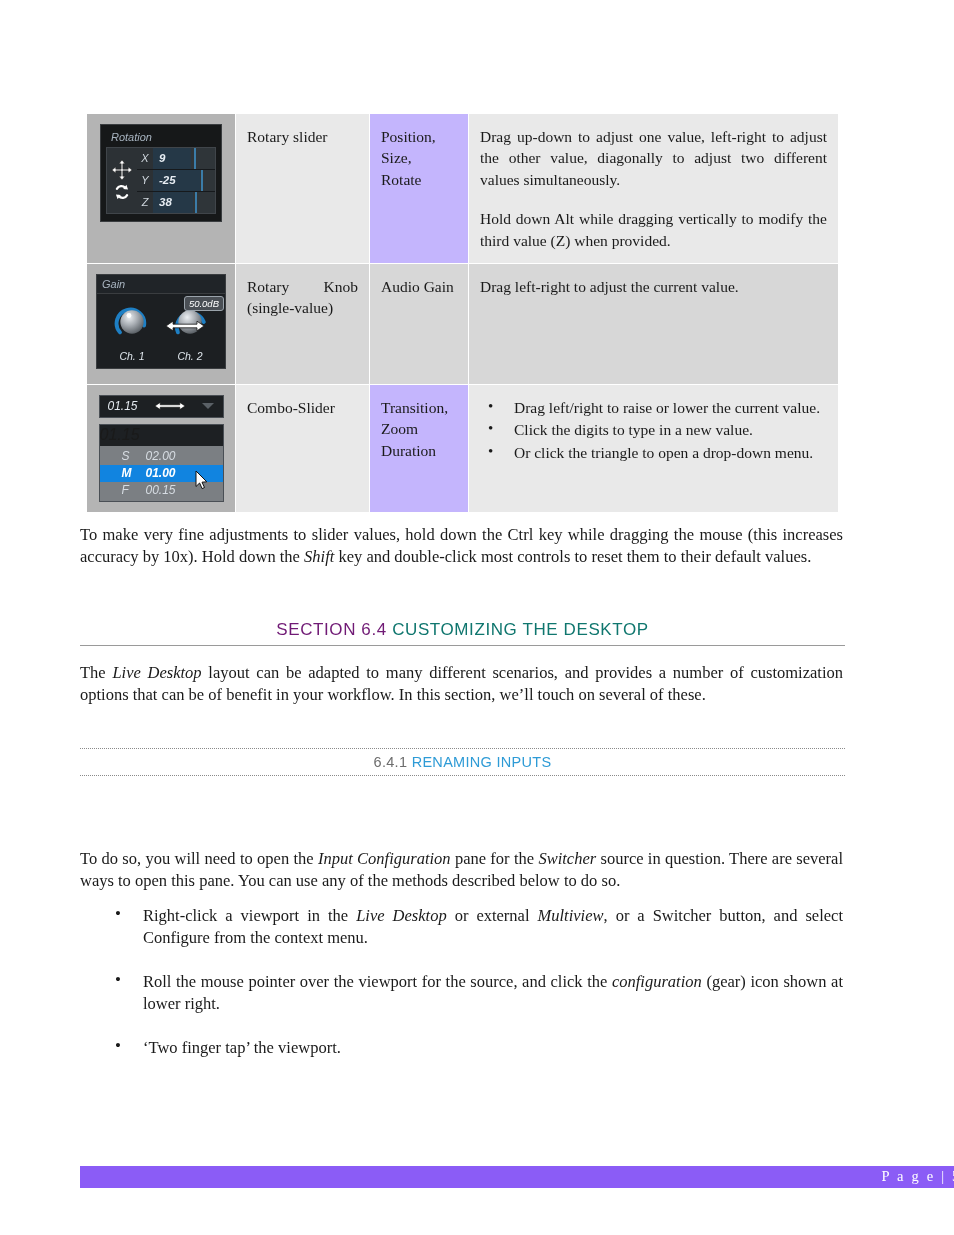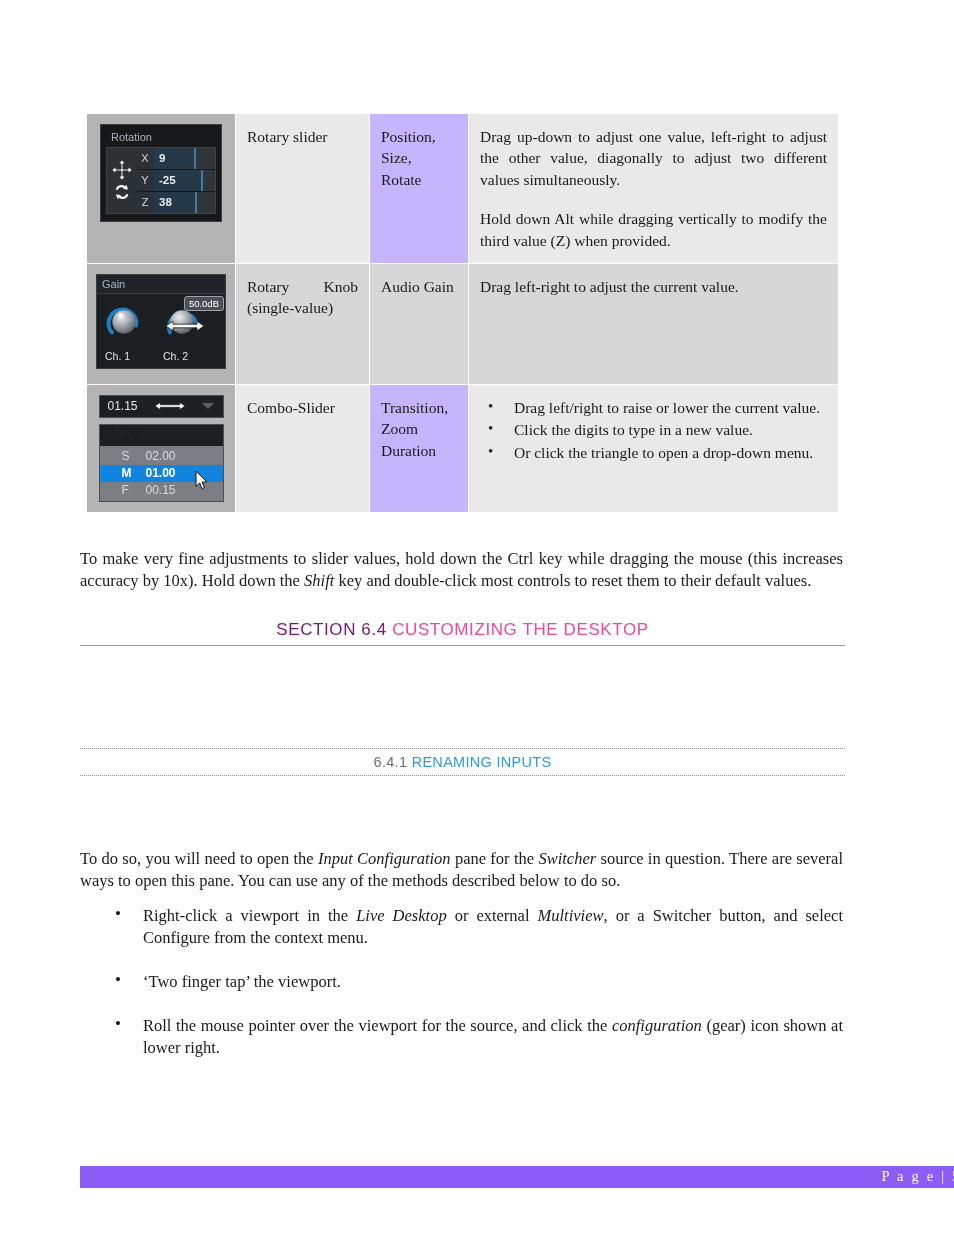--- a/index.html
+++ b/index.html
@@ -71,20 +71,21 @@
     top: -1px;
     font-size: 15px;
   }
 
   .img-cell-inner {
     padding: 10px 0 10px 0;
     display: flex;
     justify-content: center;
     align-items: flex-start;
     min-height: 100px;
+    font-style: italic;
   }
 
   
   .rotation-widget {
     width: 122px;
     background: #161819;
     border: 1px solid #3a3d40;
     padding: 4px 5px 7px 5px;
     font-family: "Liberation Sans", sans-serif;
     box-sizing: border-box;
@@ -169,21 +170,21 @@
     padding: 3px 0 3px 5px;
     border-bottom: 1px solid #3a3d40;
     background: #202428;
   }
   .gain-body {
     display: flex;
     justify-content: space-around;
     padding: 9px 6px 6px 6px;
     position: relative;
   }
-  .knob-wrap { text-align: left; position: relative; width: 54px; }
+  .knob-wrap { text-align: center; position: relative; width: 54px; }
   .knob {
     width: 38px; height: 38px;
     margin: 0 auto;
     position: relative;
   }
   .knob-label {
     color: #dfe6ec;
     font-size: 10.5px;
     margin-top: 5px;
     display: block;
@@ -289,21 +290,21 @@
     left: 80px;
     width: 765px;
     text-align: center;
     font-family: "Liberation Sans", sans-serif;
     font-size: 17px;
     letter-spacing: 0.6px;
     padding-bottom: 5px;
     border-bottom: 1px solid #9a9a9a;
   }
   .section-head .num { color: #701a75; }
-  .section-head .ttl { color: #ec4899; }
+  .section-head .ttl { color: #0f766e; }
 
   .sub-head {
     position: absolute;
     left: 80px;
     width: 765px;
     text-align: center;
     font-family: "Liberation Sans", sans-serif;
     font-size: 14.5px;
     letter-spacing: 0.3px;
     padding: 5px 0 5px 0;
@@ -578,49 +579,52 @@
               <li>Click the digits to type in a new value.</li>
               <li>Or click the triangle to open a drop-down menu.</li>
             </ul>
           </div>
         </td>
       </tr>
 
     </tbody>
   </table>
 
-  <div class="para" style="top:548px">
+  <div class="para" style="top:524px">
     <span>To make very fine adjustments to slider values, hold down the Ctrl key while dragging the mouse (this increases accuracy by 10x). Hold down the </span><i>Shift</i><span> key and double-click most controls to reset them to their default values.</span>
   </div>
 
   <div class="section-head" style="top:620px">
     <span class="num">SECTION 6.4</span>
     <span class="ttl">CUSTOMIZING THE DESKTOP</span>
   </div>
 
+  <div class="para" style="top:662px">
+    <span>The </span><i>Live Desktop</i><span> layout can be adapted to many different scenarios, and provides a number of customization options that can be of benefit in your workflow.  In this section, we’ll touch on several of these.</span>
+  </div>
 
   <div class="sub-head" style="top:748px">
     <span class="num">6.4.1</span>
     <span class="ttl">RENAMING INPUTS</span>
   </div>
 
 
   <div class="para" style="top:848px">
     <span>To do so, you will need to open the </span><i>Input Configuration</i><span> pane for the </span><i>Switcher</i><span> source in question.  There are several ways to open this pane.  You can use any of the methods described below to do so.</span>
   </div>
 
   <ul class="doc-bullets" style="top:905px">
     <li>
       <span>Right-click a viewport in the </span><i>Live Desktop</i><span> or external </span><i>Multiview</i><span>, or a Switcher button, and select Configure from the context menu.</span>
     </li>
     <li style="margin-top:20px">
-      <span>‘Two finger tap’ the viewport.</span>
+      <span>Roll the mouse pointer over the viewport for the source, and click the </span><i>configuration</i><span> (gear) icon shown at lower right.</span>
     </li>
     <li style="margin-top:20px">
-      <span>Roll the mouse pointer over the viewport for the source, and click the </span><i>configuration</i><span> (gear) icon shown at lower right.</span>
+      <span>‘Two finger tap’ the viewport.</span>
     </li>
   </ul>
 
   <div class="footer-bar">
     <span class="footer-text">
       <span>P a g e</span>
       <span>|</span>
       <span>59</span>
     </span>
   </div>

